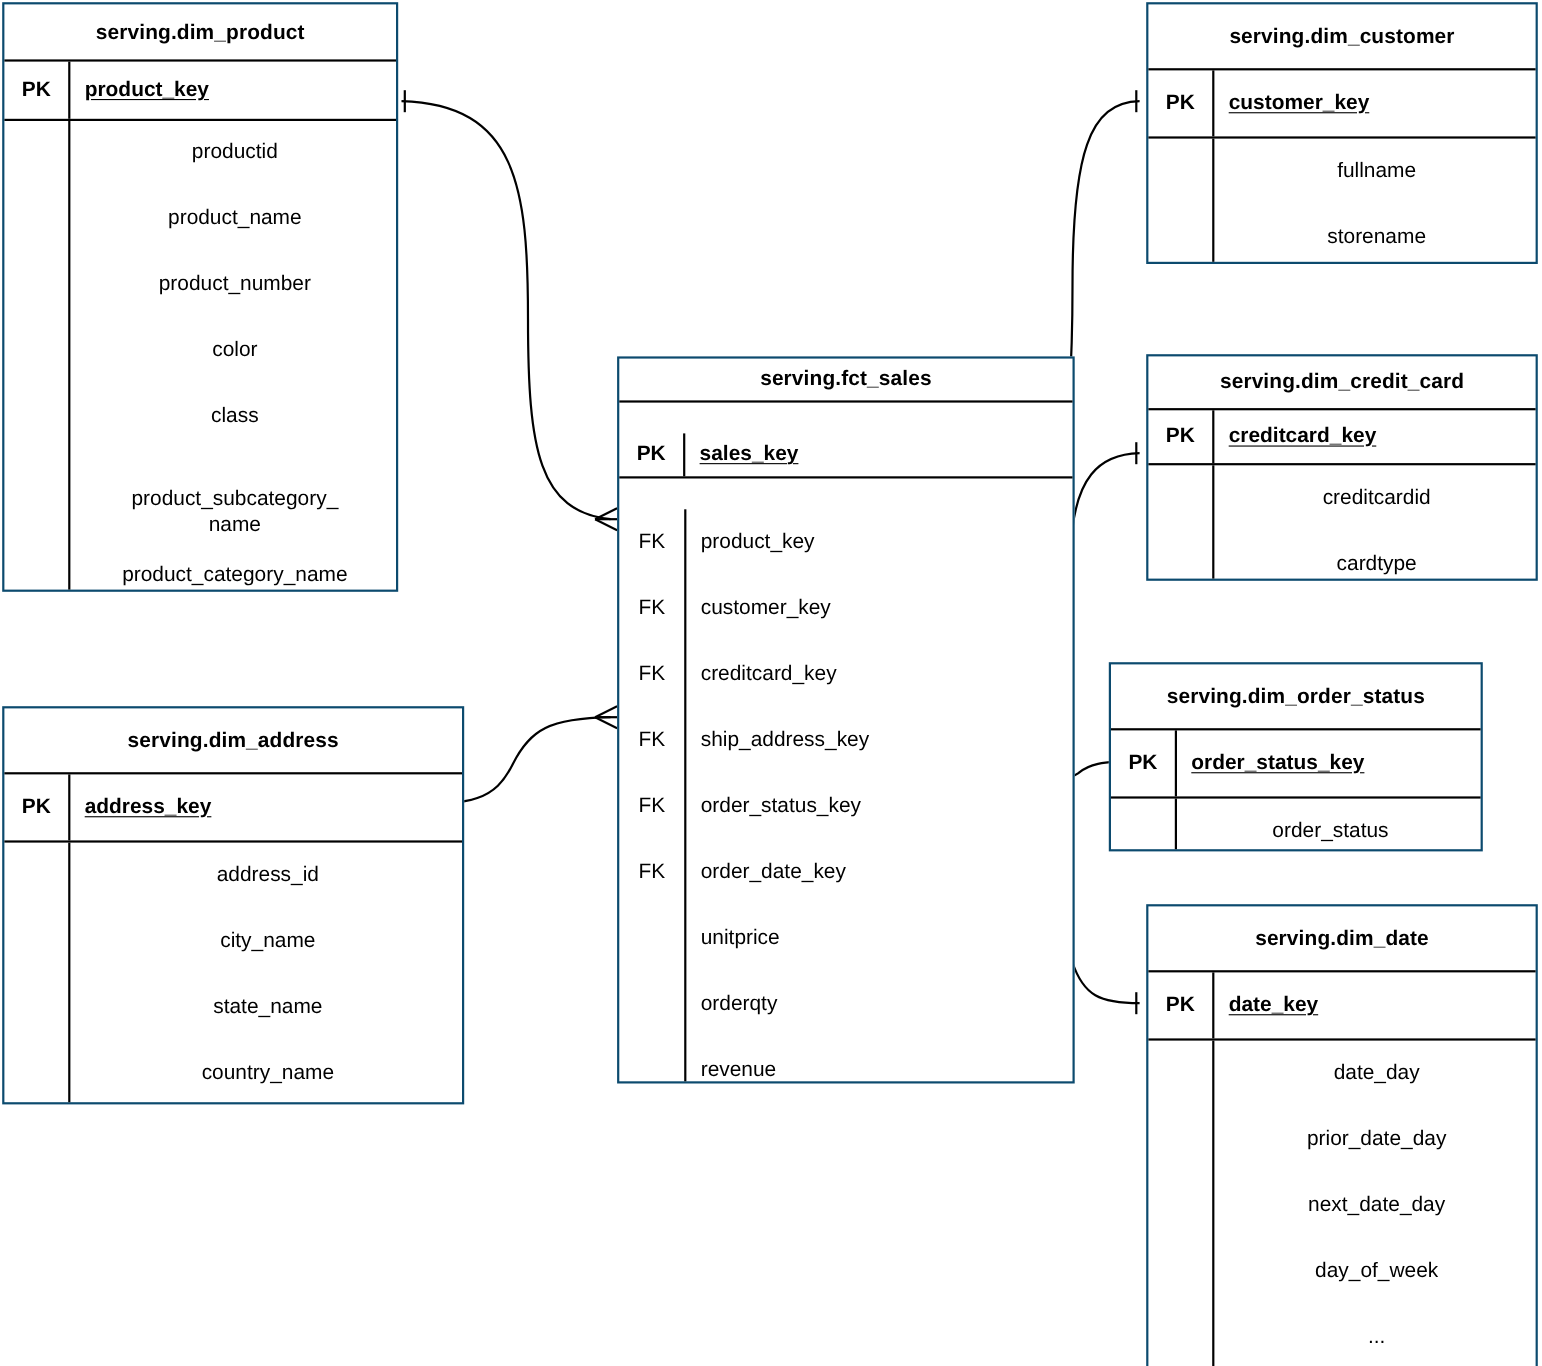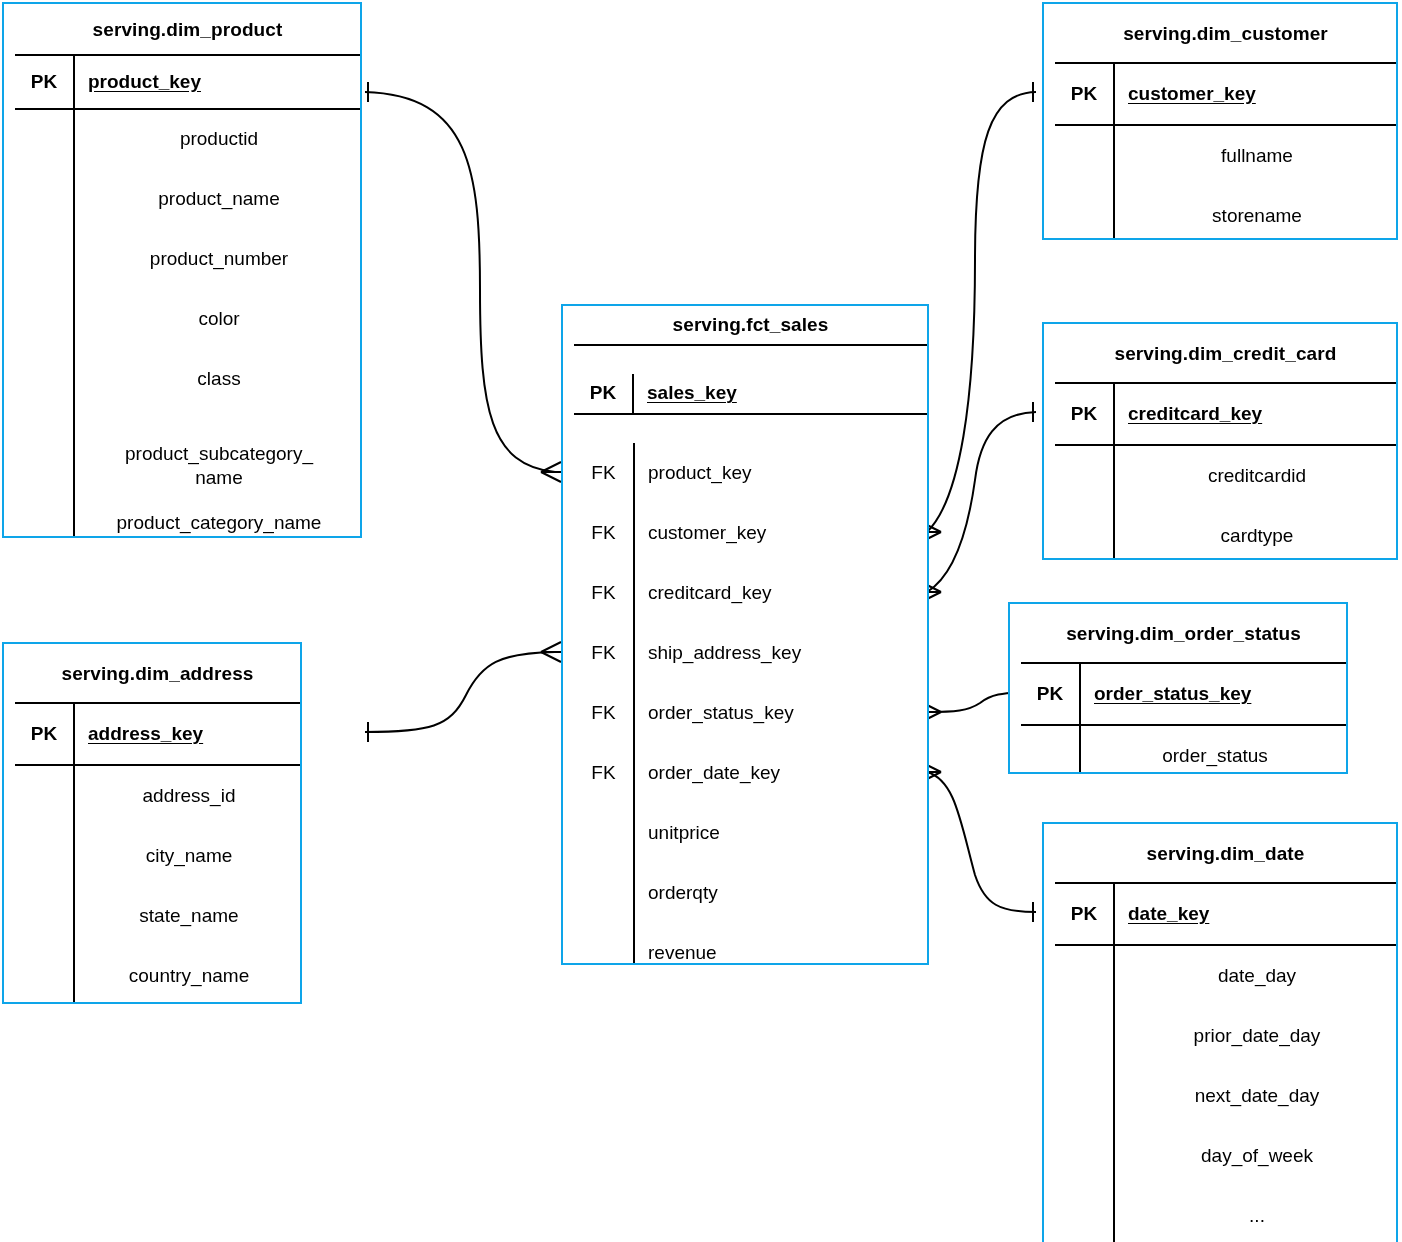--- a/index.html
+++ b/index.html
@@ -12,25 +12,24 @@
     position: relative;
     width: 1402px;
     height: 1242px;
     background: #ffffff;
     font-family: "Liberation Sans", sans-serif;
     overflow: hidden;
   }
   .entity {
     position: absolute;
     box-sizing: border-box;
-    border: 2px solid #0ea5e9;
+    border: 2px solid #0c4a6e;
     background: #ffffff;
     display: flex;
     flex-direction: column;
-    padding-left: 11px;
   }
   .entity-title {
     box-sizing: border-box;
     font-weight: bold;
     font-size: 19px;
     color: #000000;
     text-align: center;
     line-height: 1;
     display: flex;
     align-items: center;
@@ -222,40 +221,40 @@
         <div class="attr">product_number</div>
         <div class="attr">color</div>
         <div class="attr">class</div>
         <div class="attr" style="line-height:24px;margin-top:16px;">product_subcategory_
 name</div>
         <div class="attr" style="margin-top:-14px;">product_category_name</div>
       </div>
     </div>
   </div>
 
-  <div class="entity" style="left:2px; top:642px; width:300px; height:362px;">
+  <div class="entity" style="left:2px; top:642px; width:420px; height:362px;">
     <div class="entity-title">serving.dim_address</div>
     <div class="pk-row">
       <div class="pk-tag">PK</div>
       <div class="pk-name">
           <span class="u">address_key</span>
         </div>
     </div>
     <div class="attr-body">
       <div class="attr-gutter"></div>
       <div class="attr-list" style="padding-top:17px; gap:34px;">
         <div class="attr">address_id</div>
         <div class="attr">city_name</div>
         <div class="attr">state_name</div>
         <div class="attr">country_name</div>
       </div>
     </div>
   </div>
 
-  <div class="entity" style="left:561px; top:304px; width:368px; height:661px;gap:28px;">
+  <div class="entity" style="left:561px; top:324px; width:416px; height:661px;gap:28px;">
     <div class="entity-title">serving.fct_sales</div>
     <div class="pk-row">
       <div class="pk-tag">PK</div>
       <div class="pk-name">
           <span class="u">sales_key</span>
         </div>
     </div>
     <div class="fk-body">
       <div class="fk-tags" style="padding-top:20px; gap:40px;">
         <div class="fk-tag">FK</div>
@@ -289,21 +288,21 @@
     </div>
     <div class="attr-body">
       <div class="attr-gutter"></div>
       <div class="attr-list" style="padding-top:17px; gap:34px;">
         <div class="attr">fullname</div>
         <div class="attr">storename</div>
       </div>
     </div>
   </div>
 
-  <div class="entity" style="left:1042px; top:322px; width:356px; height:238px;">
+  <div class="entity" style="left:1042px; top:322px; width:356px; height:206px;">
     <div class="entity-title">serving.dim_credit_card</div>
     <div class="pk-row">
       <div class="pk-tag">PK</div>
       <div class="pk-name">
           <span class="u">creditcard_key</span>
         </div>
     </div>
     <div class="attr-body">
       <div class="attr-gutter"></div>
       <div class="attr-list" style="padding-top:17px; gap:34px;">

